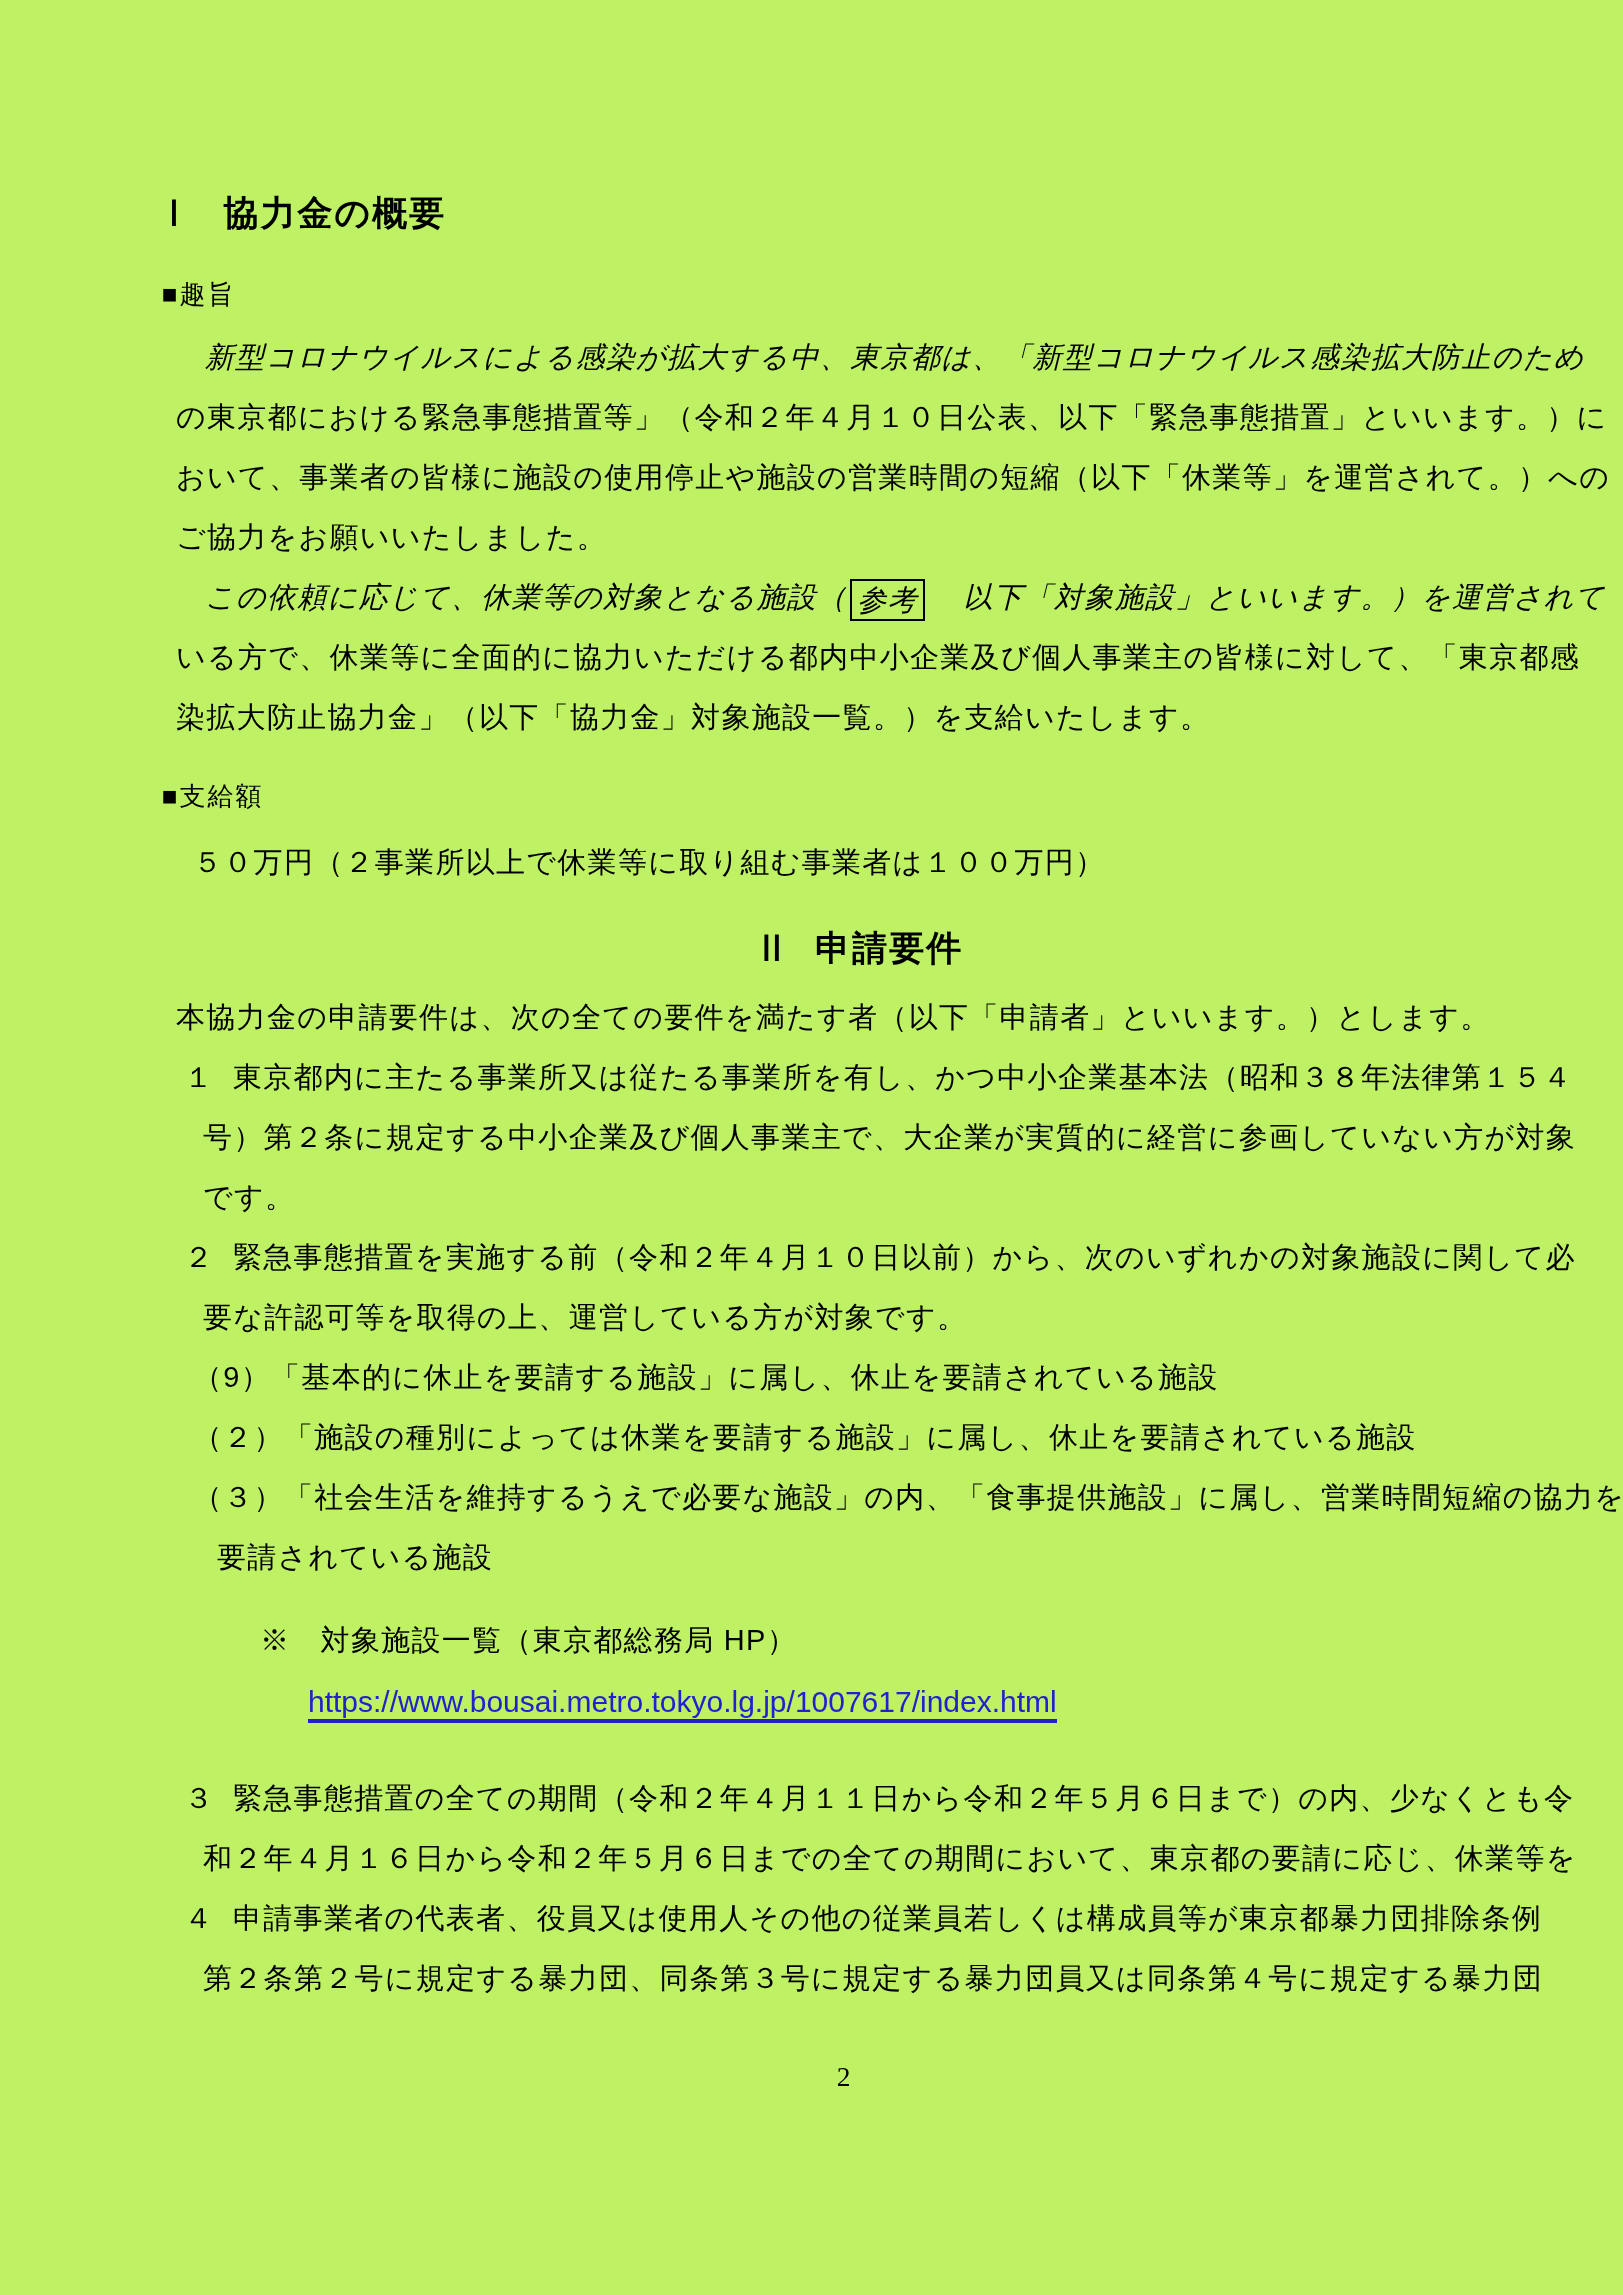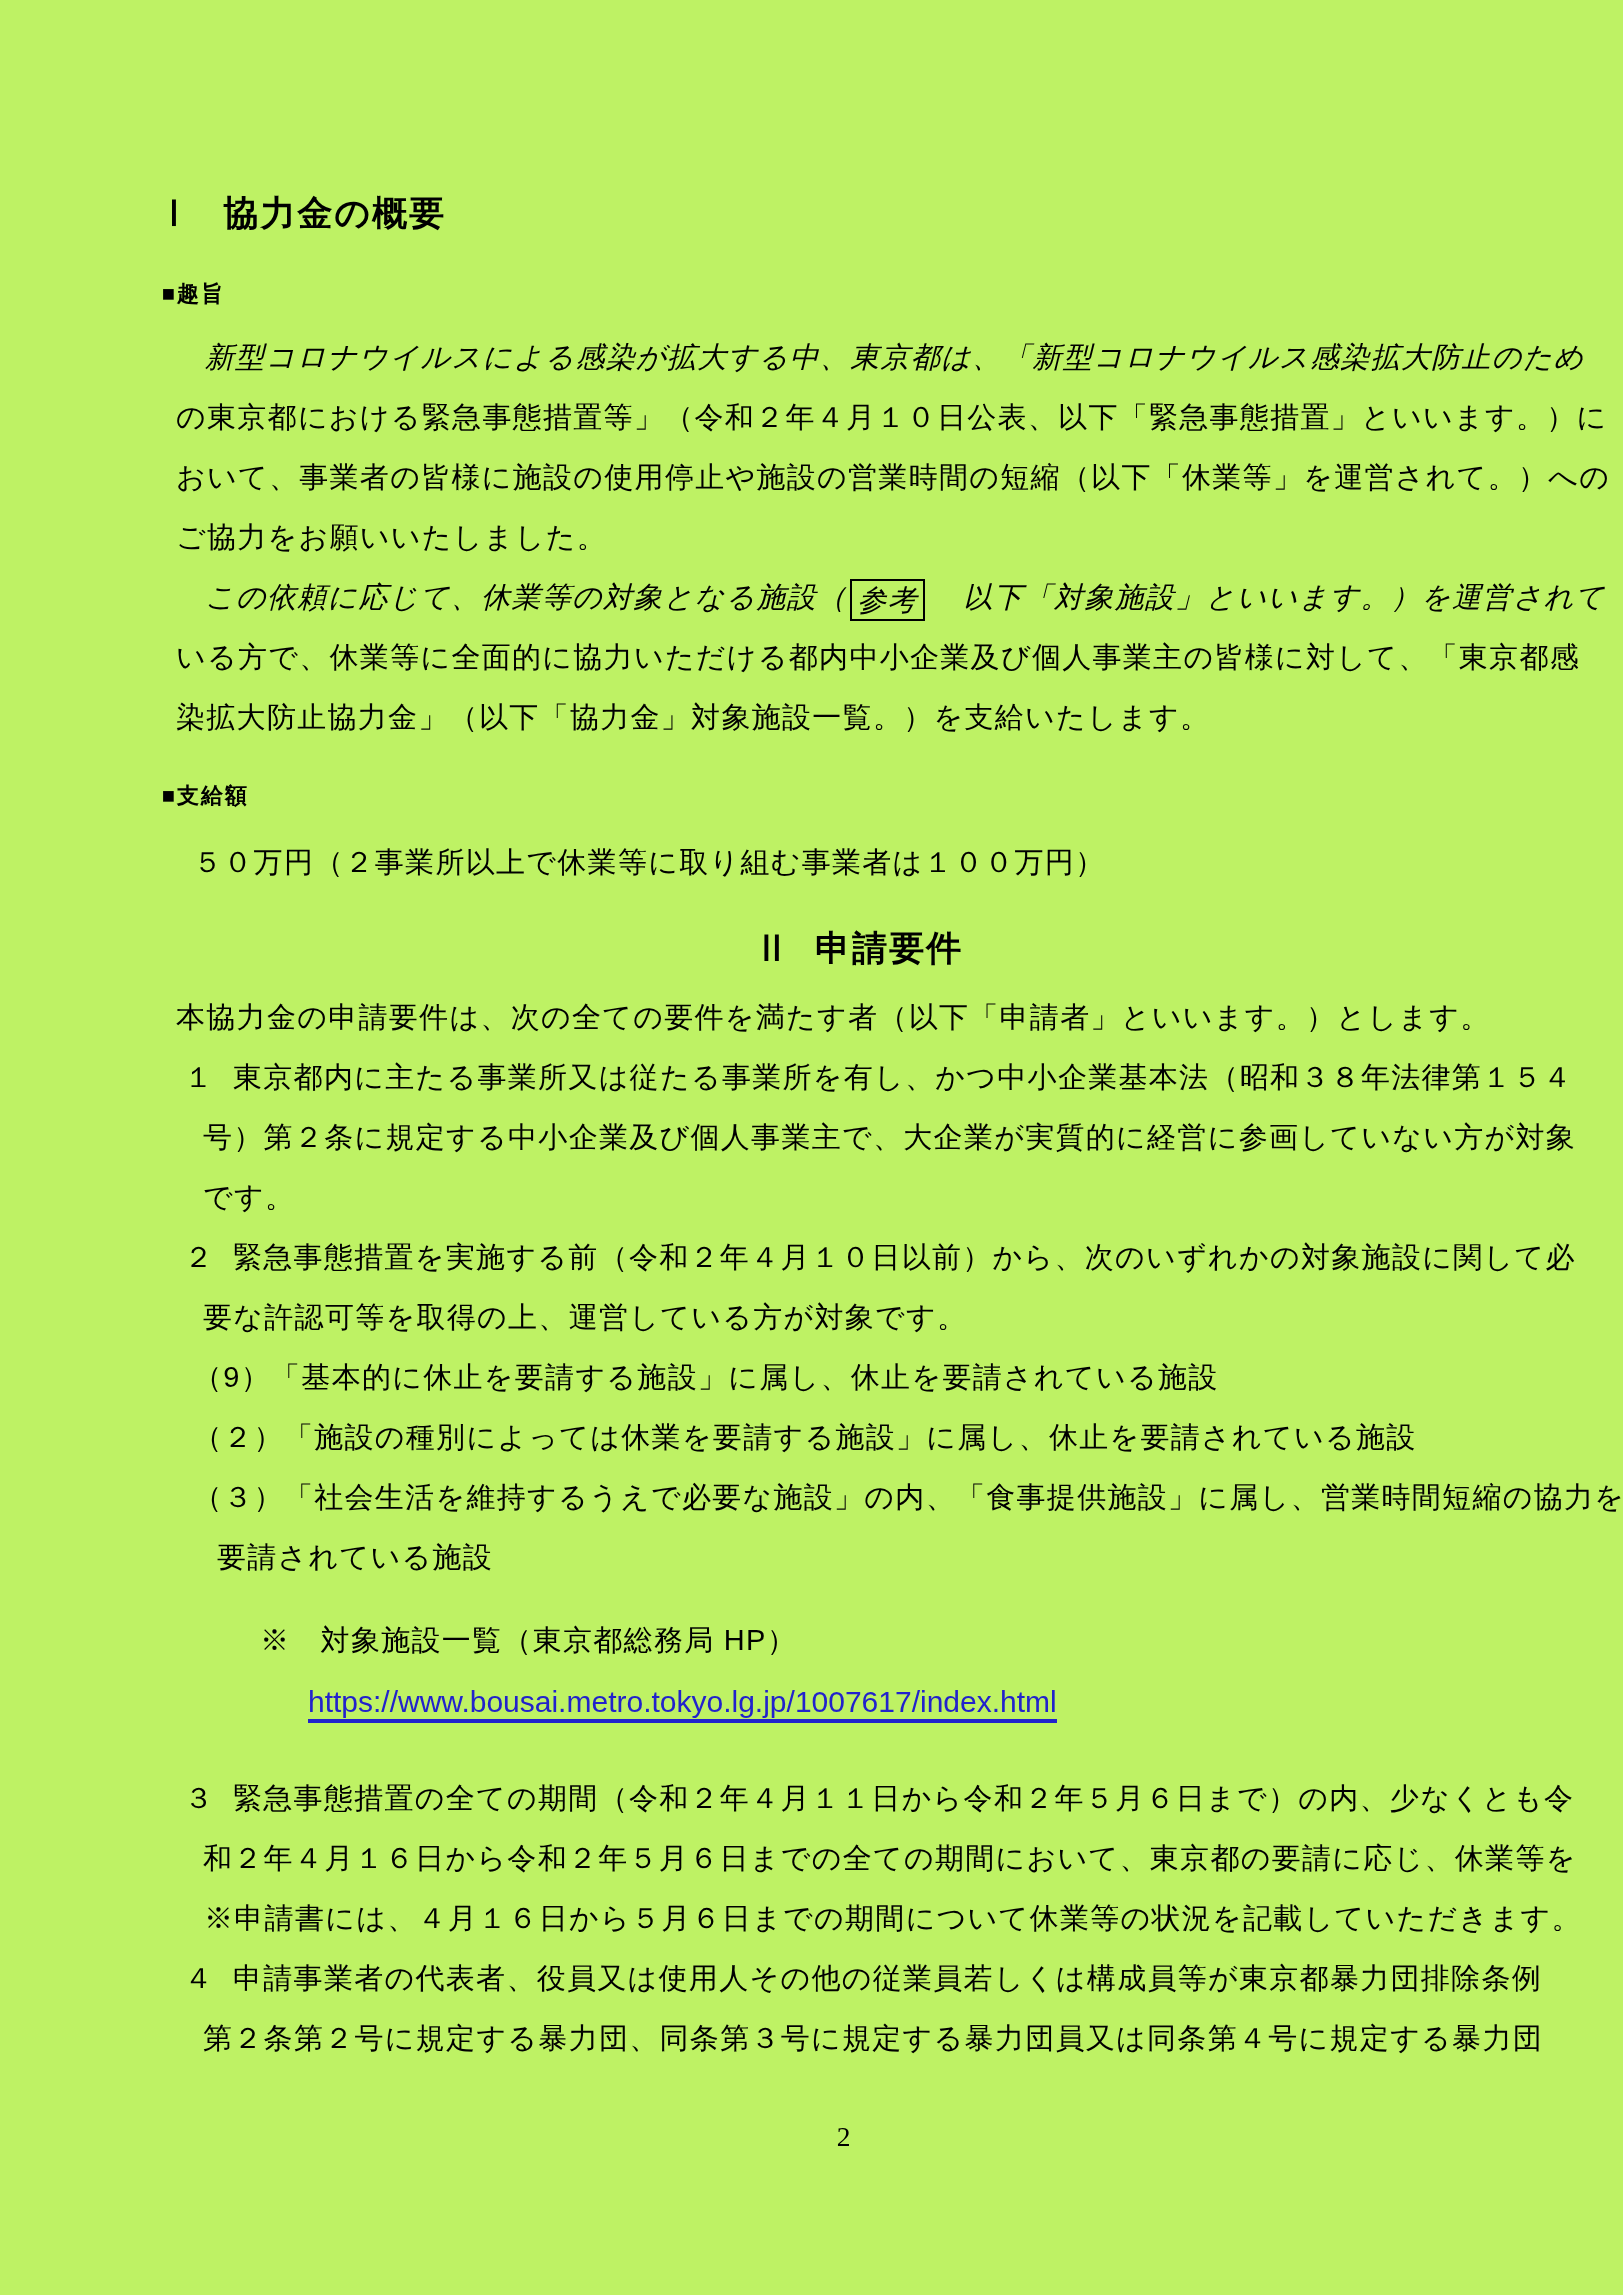--- a/index.html
+++ b/index.html
@@ -17,21 +17,21 @@
   .line {
     line-height: 60px;
     min-height: 60px;
     font-size: 29px;
     letter-spacing: 1.3px;
     white-space: nowrap;
   }
   
   .h1 { font-size: 35px; font-weight: 700; letter-spacing: 2px; padding-left: 6.5px; }
   .h1 .num { display: inline-block; font-family: "Liberation Serif", serif; }
-  .h2 { font-size: 22px; font-weight: 700; letter-spacing: 2px; padding-left: 11.8px; }
+  .h2 { font-size: 26px; font-weight: 400; letter-spacing: 2px; padding-left: 11.8px; }
   
   .flush      { padding-left: 26px; }
   .indent1    { padding-left: 55px; font-style: italic; }
   .fifty      { padding-left: 43px; }
   .cont       { padding-left: 53px; }
   .paren      { padding-left: 43px; }
   .paren-cont { padding-left: 67px; }
   .note1      { padding-left: 110px; }
   .note2      { padding-left: 54px; }
   .item       { padding-left: 34px; }
@@ -86,18 +86,17 @@
     <div class="line item"><span class="inum">２</span><span>緊急事態措置を実施する前（令和２年４月１０日以前）から、次のいずれかの対象施設に関して必</span></div>
     <div class="line cont">要な許認可等を取得の上、運営している方が対象です。</div>
     <div class="line paren">（9）「基本的に休止を要請する施設」に属し、休止を要請されている施設</div>
     <div class="line paren">（２）「施設の種別によっては休業を要請する施設」に属し、休止を要請されている施設</div>
     <div class="line paren">（３）「社会生活を維持するうえで必要な施設」の内、「食事提供施設」に属し、営業時間短縮の協力を</div>
     <div class="line paren-cont">要請されている施設</div>
     <div class="line note1" style="margin-top: 23px;">※　対象施設一覧（東京都総務局 HP）</div>
     <div class="line link-line" style="margin-top: 2.6px;"><a href="#" style="color: rgb(34, 34, 204); border-bottom-color: rgb(34, 34, 204);">https://www.bousai.metro.tokyo.lg.jp/1007617/index.html</a></div>
     <div class="line item" style="margin-top: 36px;"><span class="inum">３</span><span>緊急事態措置の全ての期間（令和２年４月１１日から令和２年５月６日まで）の内、少なくとも令</span></div>
     <div class="line cont">和２年４月１６日から令和２年５月６日までの全ての期間において、東京都の要請に応じ、休業等を</div>
-    <div class="line note2">※申請書には、４月１６日から５月６日までの期間について休業等の状況を記載していただきます。</div>
     <div class="line item"><span class="inum">４</span><span>申請事業者の代表者、役員又は使用人その他の従業員若しくは構成員等が東京都暴力団排除条例</span></div>
     <div class="line cont">第２条第２号に規定する暴力団、同条第３号に規定する暴力団員又は同条第４号に規定する暴力団</div>
     <div class="line pagenum" style="margin-top: 39px;">2</div>
   </div>
 
 
 </body></html>

